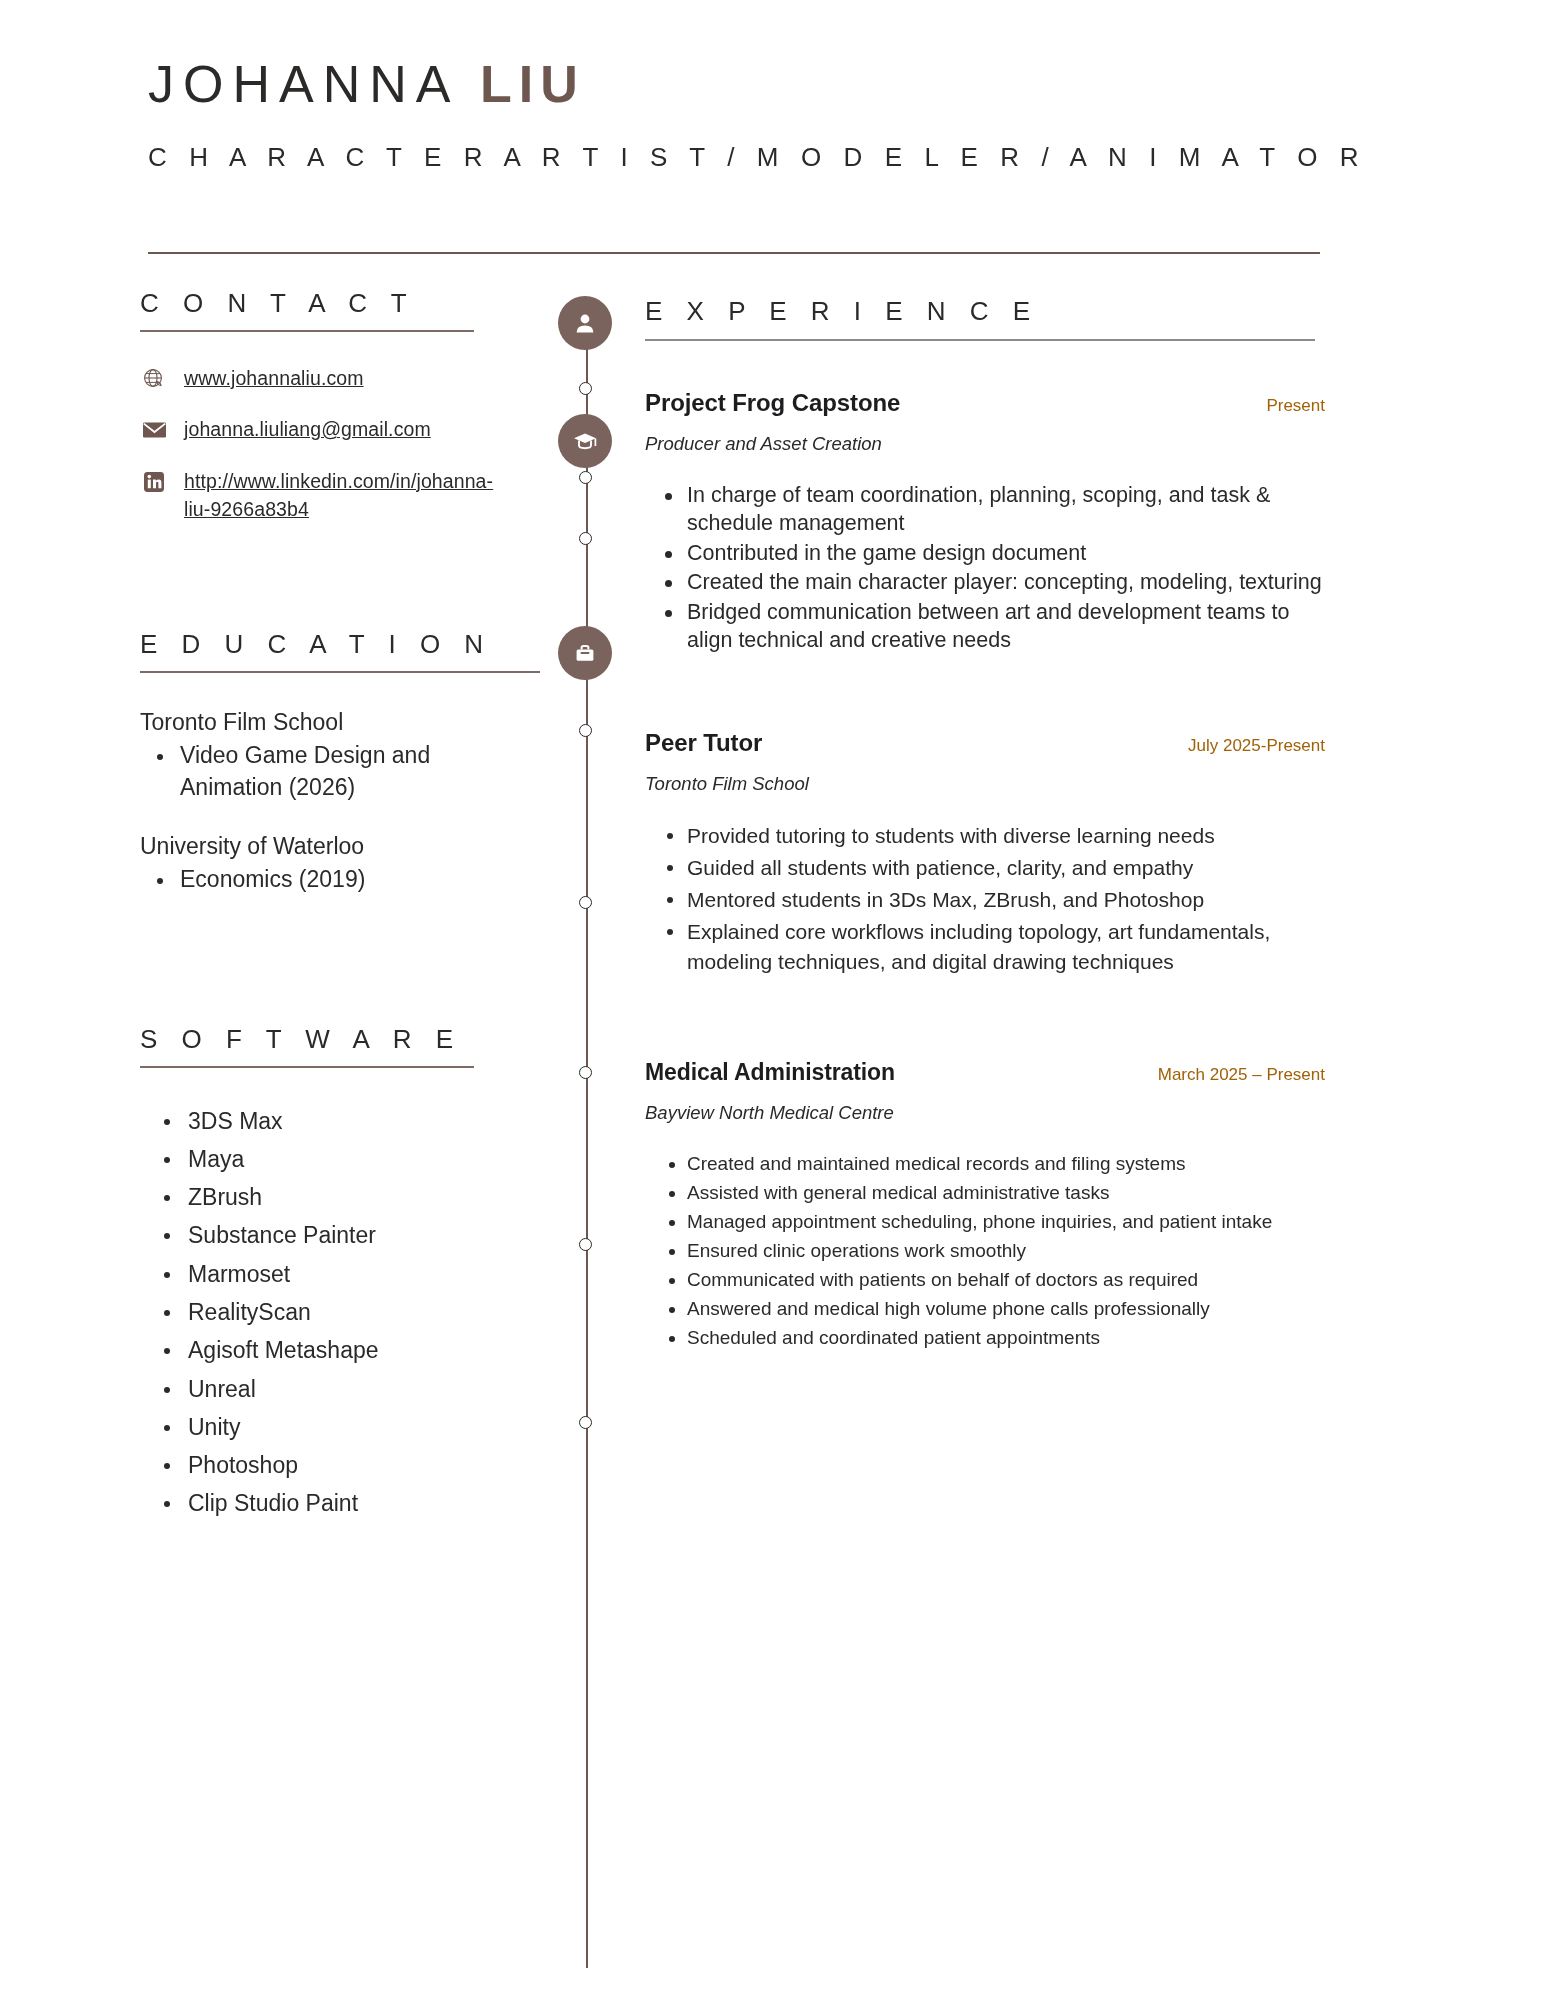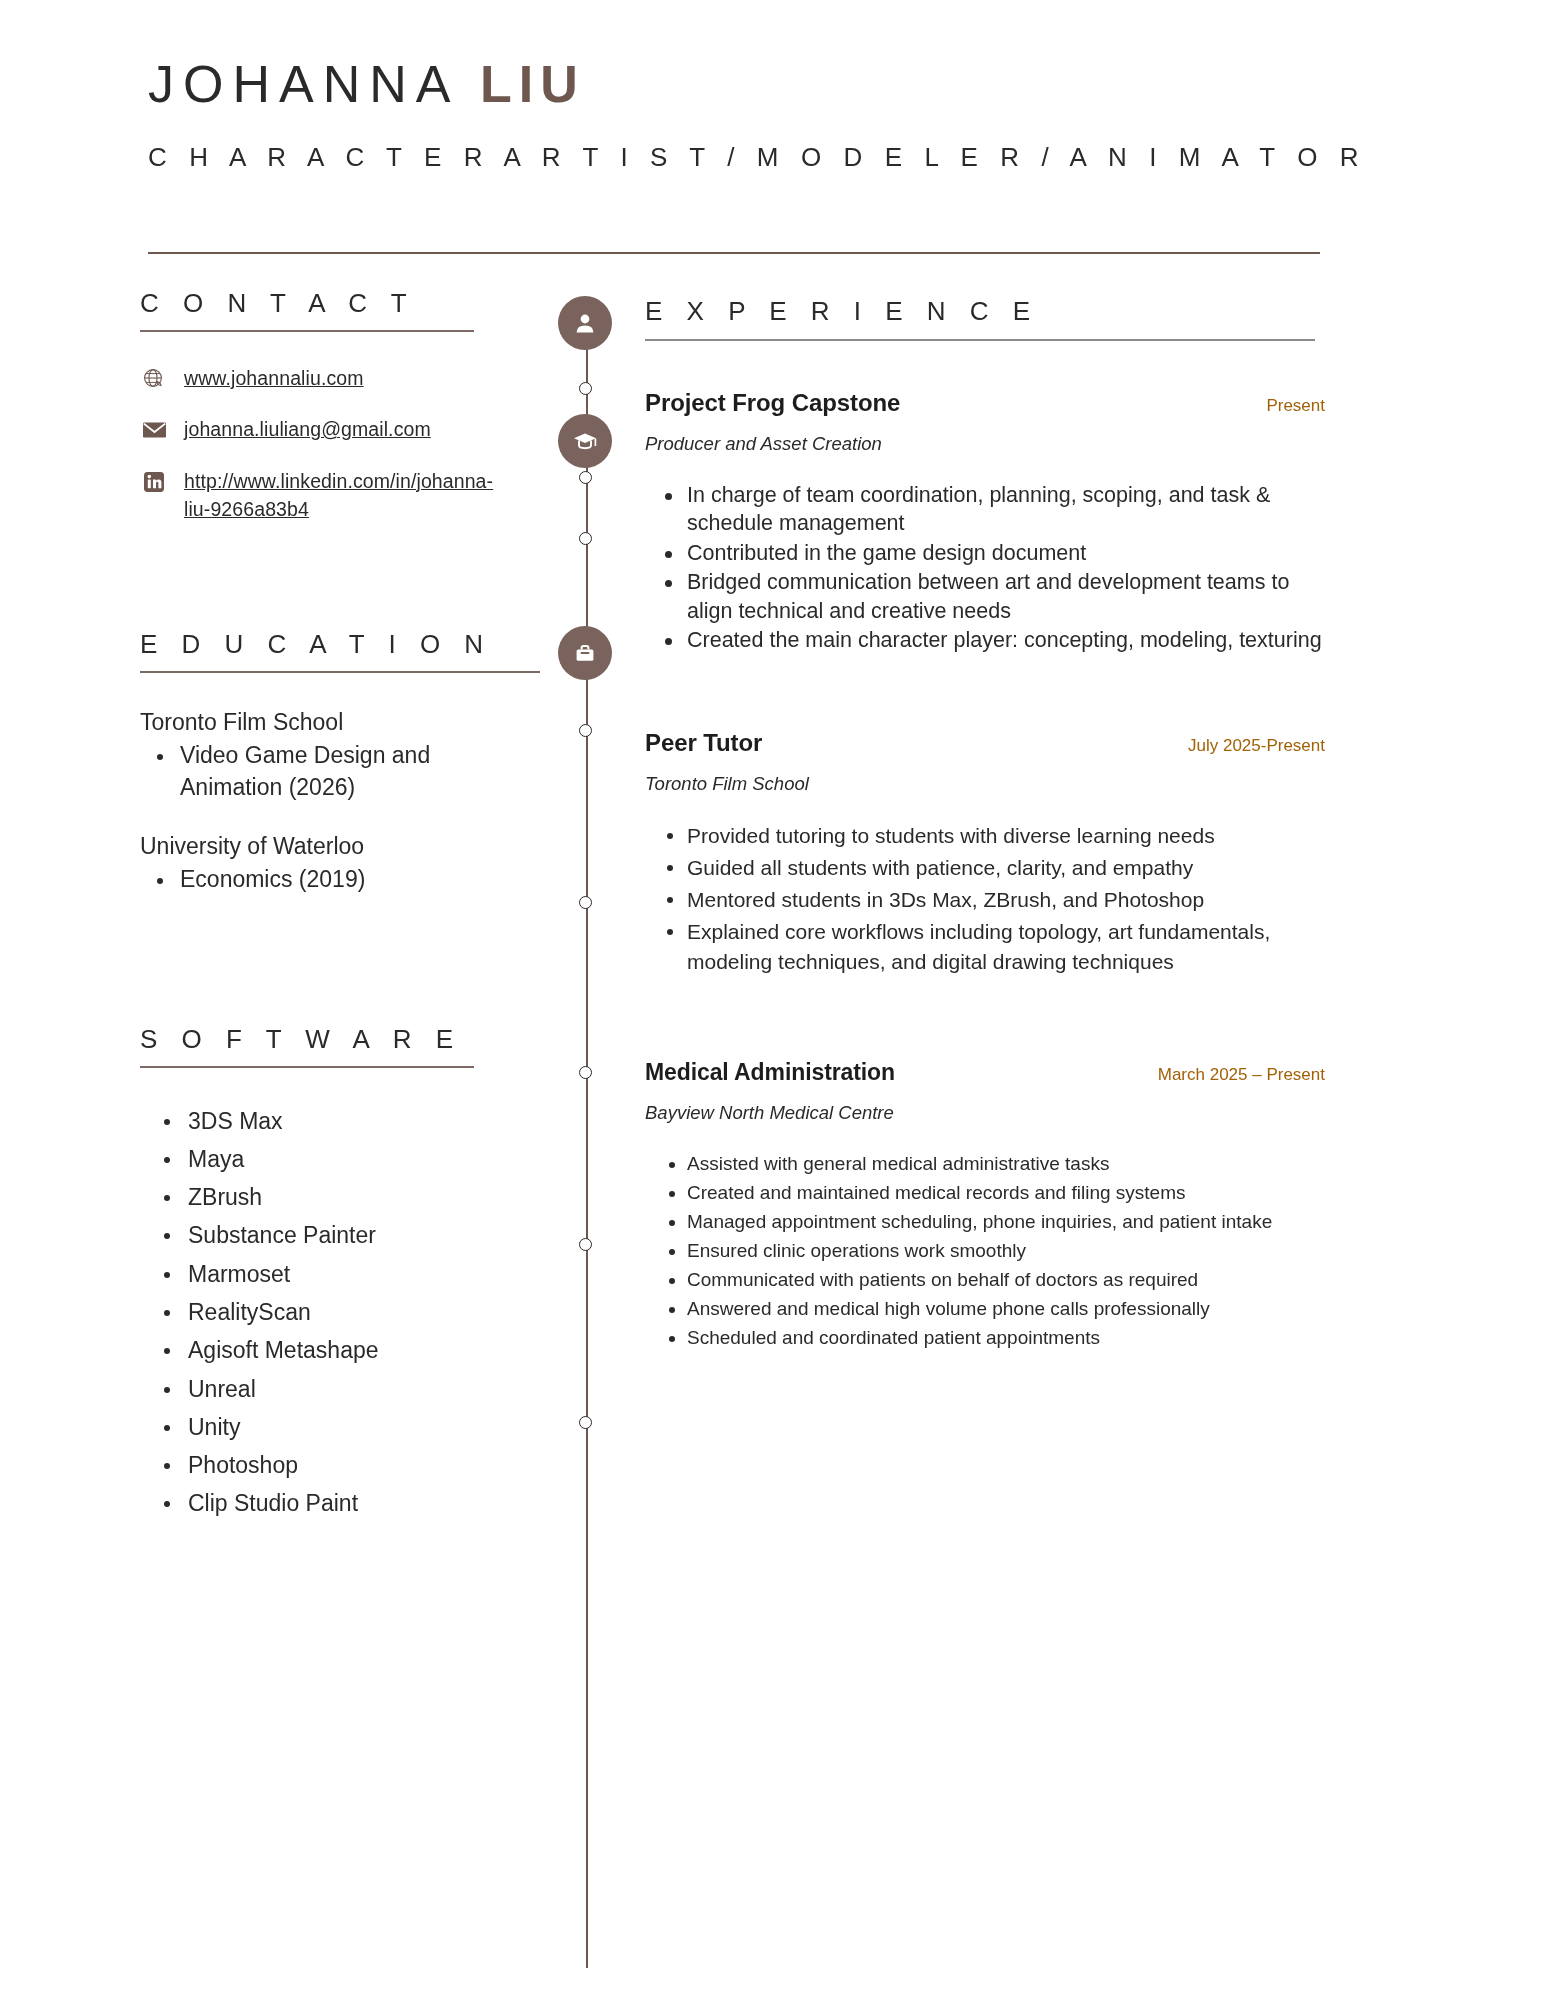--- a/index.html
+++ b/index.html
@@ -435,22 +435,22 @@
 
     <div class="job" style="margin-top:48px;">
       <div class="job-head">
         <div class="job-title">Project Frog Capstone</div>
         <div class="job-date">Present</div>
       </div>
       <div class="job-sub">Producer and Asset Creation</div>
       <ul class="job-ul big">
         <li>In charge of team coordination, planning, scoping, and task &amp; schedule management</li>
         <li>Contributed in the game design document</li>
+        <li>Created the main character player: concepting, modeling, texturing</li>
         <li>Bridged communication between art and development teams to align technical and creative needs</li>
-        <li>Created the main character player: concepting, modeling, texturing</li>
       </ul>
     </div>
 
     <div class="job job-2">
       <div class="job-head">
         <div class="job-title">Peer Tutor</div>
         <div class="job-date">July 2025-Present</div>
       </div>
       <div class="job-sub">Toronto Film School</div>
       <ul class="job-ul mid">
@@ -461,22 +461,22 @@
       </ul>
     </div>
 
     <div class="job job-3">
       <div class="job-head">
         <div class="job-title">Medical Administration</div>
         <div class="job-date">March 2025 – Present</div>
       </div>
       <div class="job-sub">Bayview North Medical Centre</div>
       <ul class="job-ul sm">
+        <li>Created and maintained medical records and filing systems</li>
         <li>Assisted with general medical administrative tasks</li>
-        <li>Created and maintained medical records and filing systems</li>
         <li>Managed appointment scheduling, phone inquiries, and patient intake</li>
         <li>Ensured clinic operations work smoothly</li>
         <li>Communicated with patients on behalf of doctors as required</li>
         <li>Answered and medical high volume phone calls professionally</li>
         <li>Scheduled and coordinated patient appointments</li>
       </ul>
     </div>
 
   </div>
 

